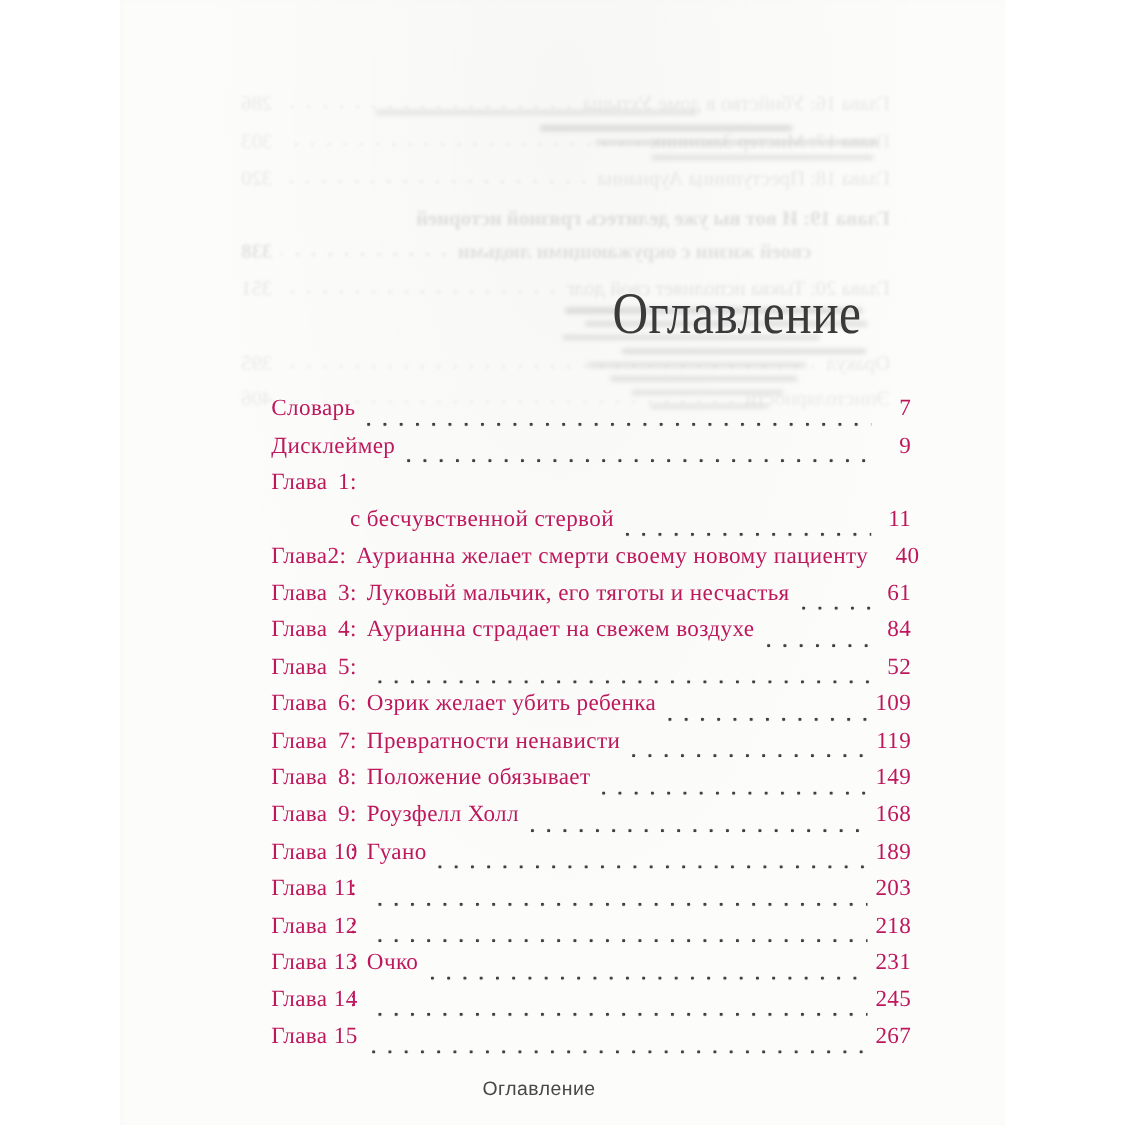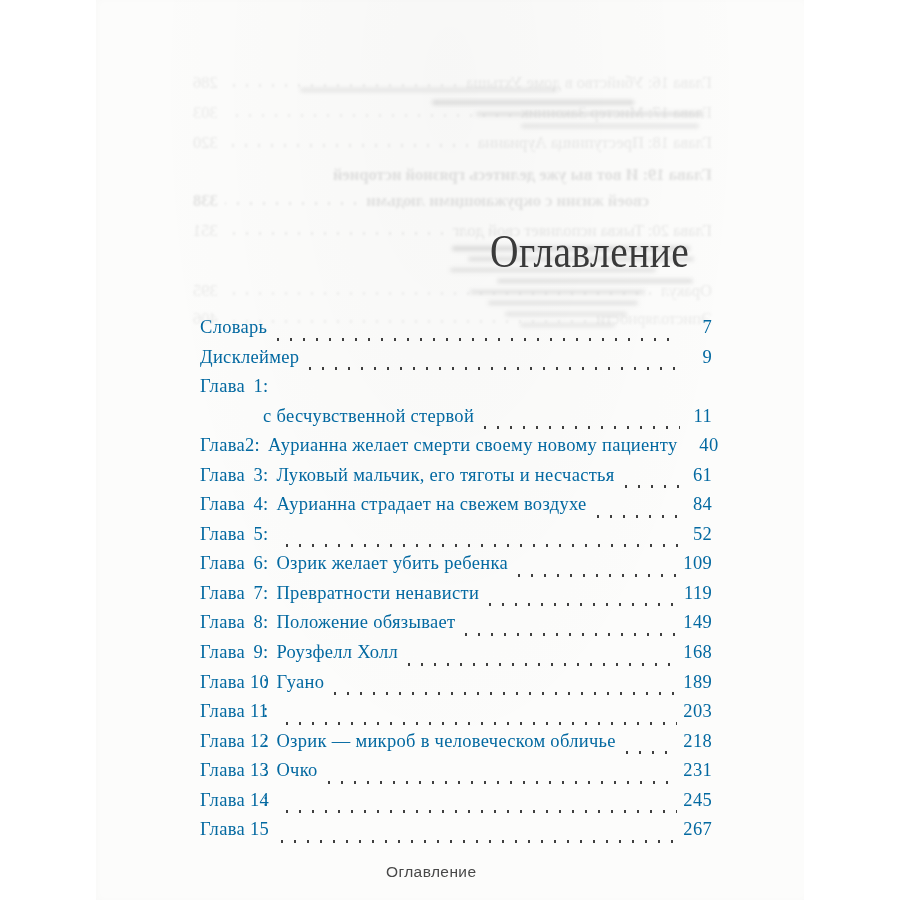--- a/index.html
+++ b/index.html
@@ -15,22 +15,22 @@
                font-size:16.5px;color:#6e6e6e;pointer-events:none;}
   .g-row{position:absolute;left:0;right:0;display:flex;align-items:baseline;}
   .g-row .leader{background-image:radial-gradient(circle at 2px 2.5px,#8a8a8a 1.1px,rgba(0,0,0,0) 1.45px);}
   #smudges{position:absolute;left:0;top:0;width:900px;height:900px;pointer-events:none;}
   .smudge{position:absolute;background:#b8b8b8;border-radius:2px;filter:blur(2px);}
   
   .title{position:absolute;top:224px;right:211px;margin:0;font-weight:400;
          font-size:47px;color:#3a3a3a;letter-spacing:0.5px;}
   .title .tw{display:inline-block;transform:scaleX(0.84);transform-origin:100% 50%;}
   
-  #toc-list{position:absolute;left:200px;top:317px;width:512px;
-            font-size:18.5px;letter-spacing:0.3px;color:#0369a1;}
+  #toc-list{position:absolute;left:217px;top:317px;width:512px;
+            font-size:18.5px;letter-spacing:0.3px;color:#be185d;}
   .row{display:flex;align-items:baseline;height:29.55px;white-space:nowrap;}
   .ch{display:inline-block;width:50px;}
   .num{display:inline-block;width:13px;text-align:right;}
   .sep{display:inline-block;margin-right:8px;}
   .indent{display:inline-block;width:63px;flex:0 0 auto;}
   .leader{flex:1 1 auto;align-self:flex-end;height:5px;margin:0 6px 5px 9px;
           background-image:radial-gradient(circle at 2px 2.5px,#3f3f3f 1.15px,rgba(0,0,0,0) 1.5px);
           background-size:13px 5px;background-repeat:repeat-x;}
   .pg{flex:0 0 auto;min-width:26px;text-align:right;}
   
@@ -203,21 +203,20 @@
       <span class="ch">Глава</span>
       <span class="num">11</span>
       <span class="sep">:</span>
       <span class="leader"></span>
       <span class="pg">203</span>
     </div>
     <div class="row">
       <span class="ch">Глава</span>
       <span class="num">12</span>
       <span class="sep">:</span>
-      <span class="t">Озрик — микроб в человеческом обличье</span>
       <span class="leader"></span>
       <span class="pg">218</span>
     </div>
     <div class="row">
       <span class="ch">Глава</span>
       <span class="num">13</span>
       <span class="sep">:</span>
       <span class="t">Очко</span>
       <span class="leader"></span>
       <span class="pg">231</span>

